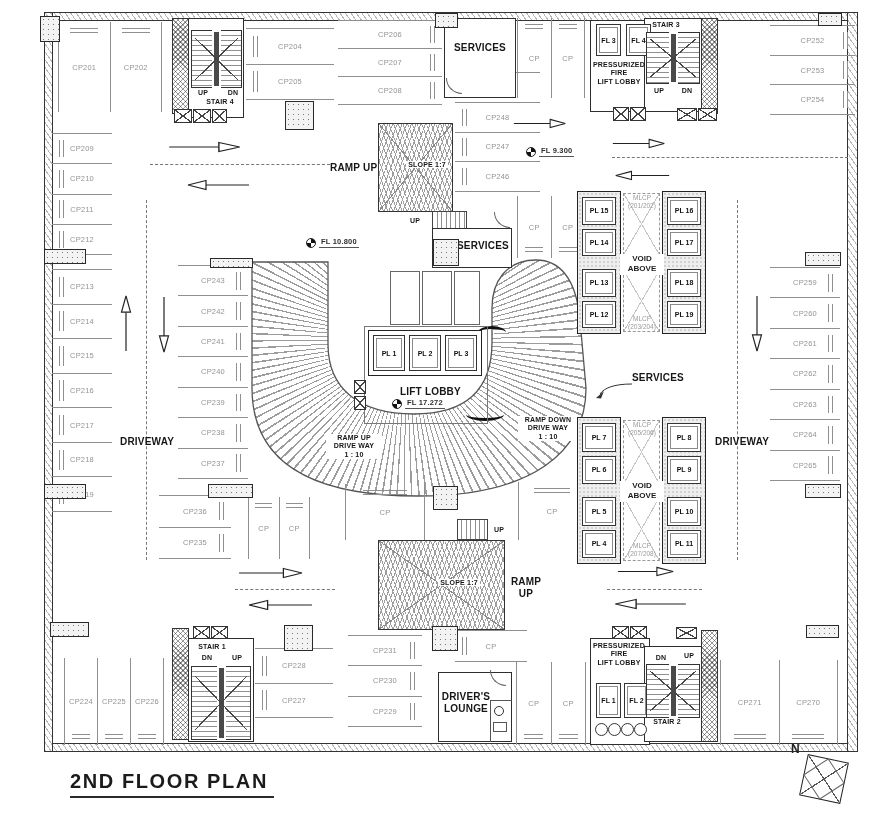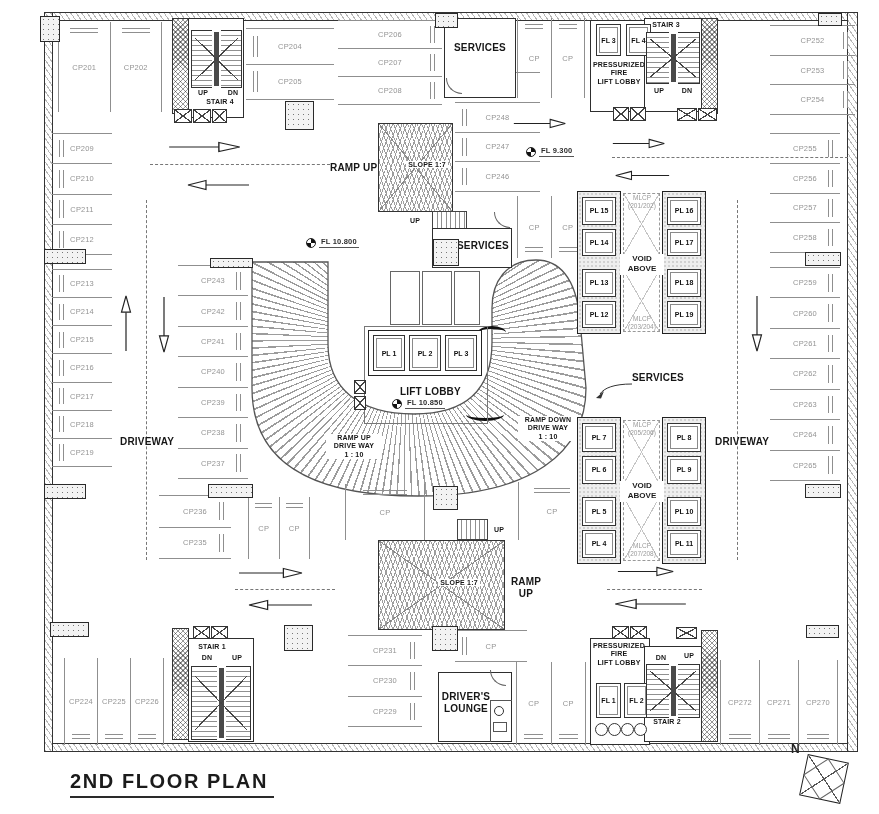--- a/index.html
+++ b/index.html
@@ -195,21 +195,21 @@
       </div>
       <div class="stall">
         <i class="stop"></i>
         <span class="g">CP211</span>
       </div>
       <div class="stall">
         <i class="stop"></i>
         <span class="g">CP212</span>
       </div>
     </div>
-  <div class="sg h stopL" style="left:52px;top:269px;width:60px;height:198px">
+  <div class="sg h stopL" style="left:52px;top:269px;width:60px;height:243px">
       <div class="stall">
         <i class="stop"></i>
         <span class="g">CP213</span>
       </div>
       <div class="stall">
         <i class="stop"></i>
         <span class="g">CP214</span>
       </div>
       <div class="stall">
         <i class="stop"></i>
@@ -225,38 +225,20 @@
       </div>
       <div class="stall">
         <i class="stop"></i>
         <span class="g">CP218</span>
       </div>
       <div class="stall">
         <i class="stop"></i>
         <span class="g">CP219</span>
       </div>
     </div>
-  <div class="sg h stopR" style="left:770px;top:133px;width:70px;height:120px">
-      <div class="stall">
-        <i class="stop"></i>
-        <span class="g">CP255</span>
-      </div>
-      <div class="stall">
-        <i class="stop"></i>
-        <span class="g">CP256</span>
-      </div>
-      <div class="stall">
-        <i class="stop"></i>
-        <span class="g">CP257</span>
-      </div>
-      <div class="stall">
-        <i class="stop"></i>
-        <span class="g">CP258</span>
-      </div>
-    </div>
   <div class="sg h stopR" style="left:770px;top:267px;width:70px;height:214px">
       <div class="stall">
         <i class="stop"></i>
         <span class="g">CP259</span>
       </div>
       <div class="stall">
         <i class="stop"></i>
         <span class="g">CP260</span>
       </div>
       <div class="stall">
@@ -377,20 +359,30 @@
       </div>
       <div class="stall">
         <i class="stop"></i>
         <span class="g">CP225</span>
       </div>
       <div class="stall">
         <i class="stop"></i>
         <span class="g">CP226</span>
       </div>
     </div>
+  <div class="sg h stopL" style="left:255px;top:648px;width:78px;height:70px">
+      <div class="stall">
+        <i class="stop"></i>
+        <span class="g">CP228</span>
+      </div>
+      <div class="stall">
+        <i class="stop"></i>
+        <span class="g">CP227</span>
+      </div>
+    </div>
   <div class="sg h stopR" style="left:348px;top:635px;width:74px;height:92px">
       <div class="stall">
         <i class="stop"></i>
         <span class="g">CP231</span>
       </div>
       <div class="stall">
         <i class="stop"></i>
         <span class="g">CP230</span>
       </div>
       <div class="stall">
@@ -408,24 +400,20 @@
       <div class="stall">
         <i class="stop"></i>
         <span class="g">CP</span>
       </div>
       <div class="stall">
         <i class="stop"></i>
         <span class="g">CP</span>
       </div>
     </div>
   <div class="sg v stopB" style="left:720px;top:660px;width:118px;height:85px">
-      <div class="stall">
-        <i class="stop"></i>
-        <span class="g">CP272</span>
-      </div>
       <div class="stall">
         <i class="stop"></i>
         <span class="g">CP271</span>
       </div>
       <div class="stall">
         <i class="stop"></i>
         <span class="g">CP270</span>
       </div>
     </div>
 
@@ -576,21 +564,21 @@
       <div class="plcell">
         <span>PL 2</span>
       </div>
       <div class="plcell">
         <span>PL 3</span>
       </div>
     </div>
   <div class="t" style="left:400px;top:386px;width:52px">LIFT LOBBY</div>
   <div class="lvl" style="left:392px;top:398px">
       <i></i>
-      <b>FL 10.850</b>
+      <b>FL 17.272</b>
     </div>
   <div class="a" style="left:390px;top:271px;width:28px;height:52px;border:1px solid #666"></div>
   <div class="a" style="left:422px;top:271px;width:28px;height:52px;border:1px solid #666"></div>
   <div class="a" style="left:454px;top:271px;width:24px;height:52px;border:1px solid #666"></div>
   <div class="xbox" style="left:354px;top:380px;width:12px;height:14px"></div>
   <div class="xbox" style="left:354px;top:396px;width:12px;height:14px"></div>
 
   <div class="lvl" style="left:526px;top:146px">
       <i></i>
       <b>FL 9.300</b>

